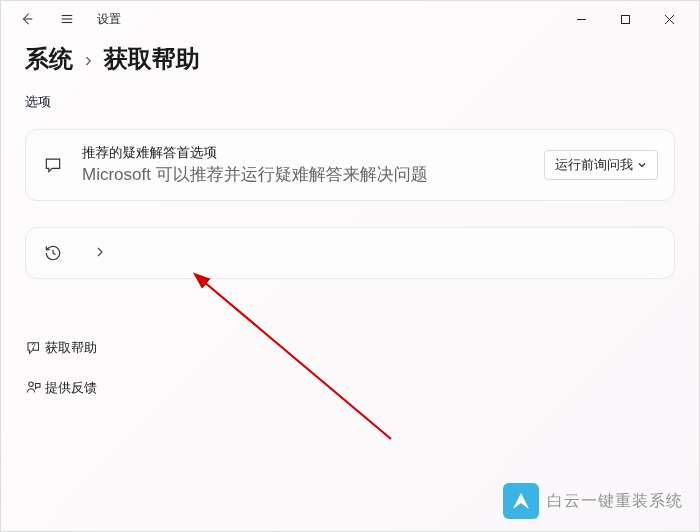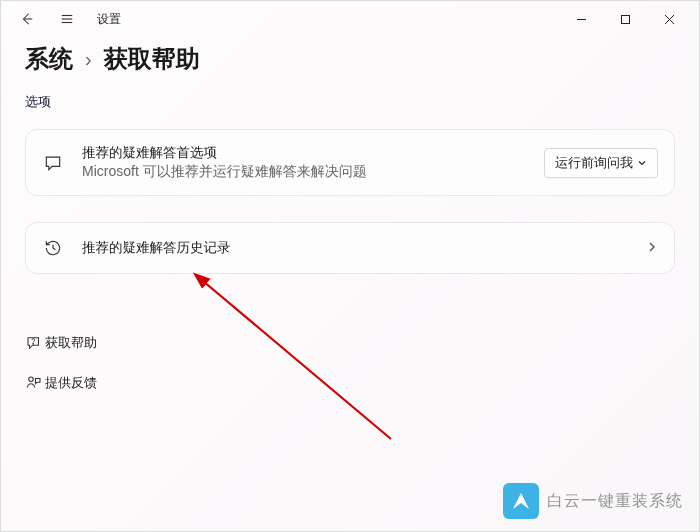--- a/index.html
+++ b/index.html
@@ -96,21 +96,21 @@
       flex-shrink: 0;
     }
     .card-text {
       flex: 1;
     }
     .card-title {
       font-size: 13.5px;
       color: #1a1a1a;
     }
     .card-subtitle {
-      font-size: 14px;
+      font-size: 17px;
       color: #666;
       margin-top: 1px;
     }
     .card-select {
       background: #fefefe;
       border: 1px solid #d8d8d8;
       border-radius: 4px;
       padding: 5px 10px;
       font-size: 13px;
       display: flex;
@@ -255,23 +255,20 @@
 
   <div class="gap"></div>
 
   <div class="card">
     <div class="card-icon">
       <svg width="20" height="20" viewBox="0 0 24 24" fill="none" stroke="currentColor" stroke-width="1.4">
         <path d="M4 12 a8 8 0 1 0 3 -6.2 L4 8"></path>
         <path d="M4 4 v4 h4"></path>
         <path d="M12 8 v4 l3 2"></path>
       </svg>
-    </div>
-    <div class="card-text">
-      <div class="card-title">推荐的疑难解答历史记录</div>
     </div>
     <div class="card-chevron">
       <svg width="12" height="12" viewBox="0 0 12 12" fill="none" stroke="currentColor" stroke-width="1.4">
           <path d="M4 2 L8 6 L4 10"></path>
         </svg>
     </div>
   </div>
 
   <div class="gap"></div>
 

